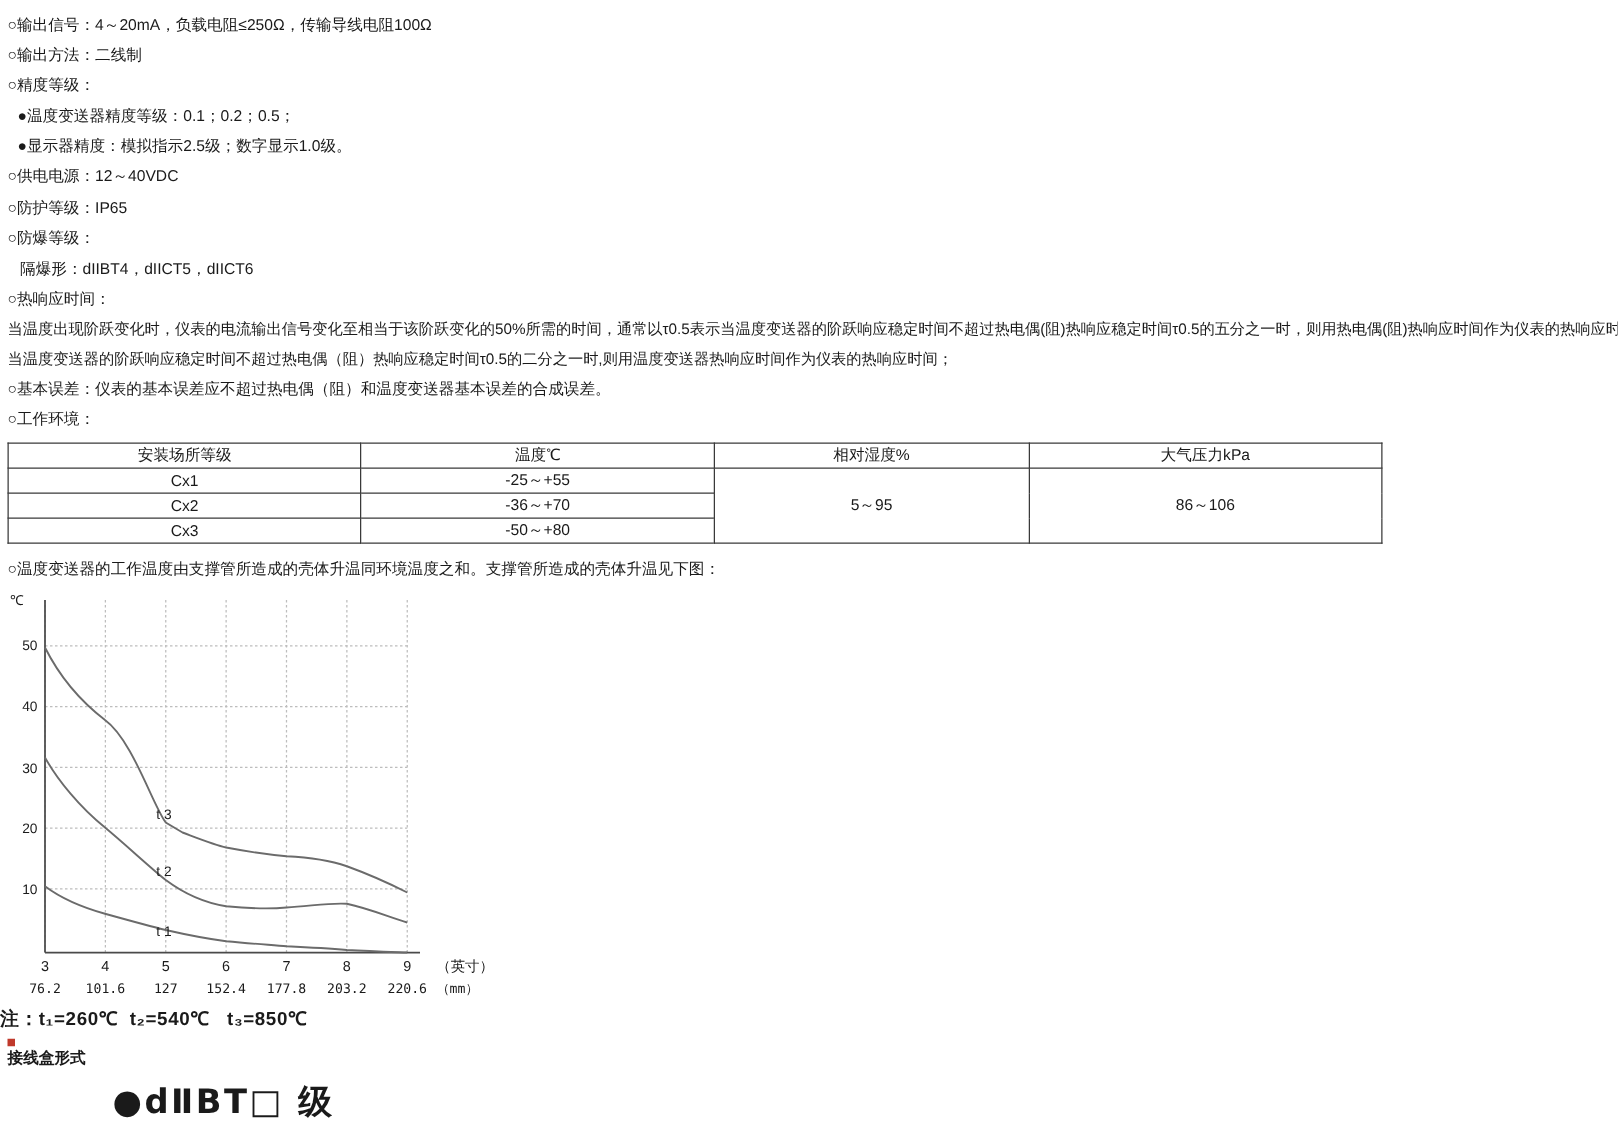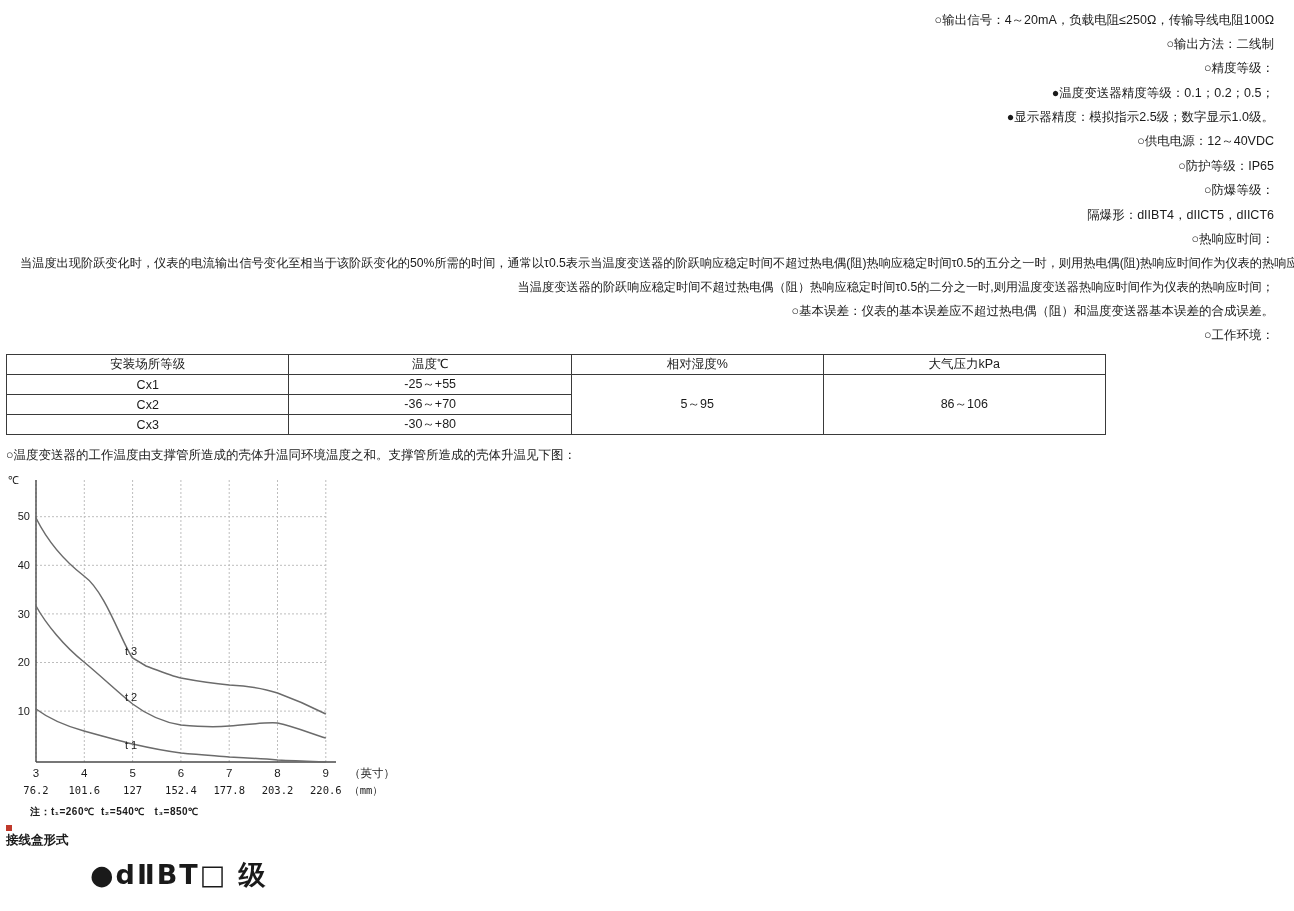--- a/index.html
+++ b/index.html
@@ -9,21 +9,21 @@
     height: 911px;
     background: #ffffff;
     font-family: "Liberation Sans", sans-serif;
     color: #1a1a1a;
     font-size: 12.5px;
     position: relative;
     overflow: hidden;
   }
   .page { position: relative; width: 1294px; height: 911px; padding: 8px 0 0 0; }
 
-  .spec-list { padding: 0 20px; text-align: right; }
+  .spec-list { padding: 0 6px; }
   .line {
     line-height: 1.55;
     padding: 2.5px 0;
     white-space: nowrap;
     font-size: 12.5px;
   }
   .line.indent1 { padding-left: 8px; }
   .line.indent2 { padding-left: 10px; }
   .line.wide { font-size: 12.2px; }
 
@@ -57,23 +57,22 @@
     width: 420px;
     height: 330px;
   }
   .chart-unit {
     position: absolute;
     left: 2px; top: 0px;
     font-size: 11px;
   }
   .chart-svg { position: absolute; left: 0; top: 0; }
   .note-line {
-    margin-left: 30px;
     margin-top: 2px;
-    font-size: 10px;
+    font-size: 15px;
     font-weight: bold;
     letter-spacing: 0.5px;
   }
 
   .red-mark {
     width: 6px; height: 6px;
     background: #c0392b;
     margin: 6px 0 0 6px;
   }
   .jxh-title {
@@ -124,21 +123,21 @@
       <td>-25～+55</td>
       <td rowspan="3">5～95</td>
       <td rowspan="3">86～106</td>
     </tr>
     <tr>
       <td>Cx2</td>
       <td>-36～+70</td>
     </tr>
     <tr>
       <td>Cx3</td>
-      <td>-30～+80</td>
+      <td>-50～+80</td>
     </tr>
   </tbody>
     </table>
 
   <div class="after-table line">○温度变送器的工作温度由支撑管所造成的壳体升温同环境温度之和。支撑管所造成的壳体升温见下图：</div>
 
   <div class="chart-wrap">
     <div class="chart-unit">℃</div>
     <svg class="chart-svg" width="420" height="330" viewBox="0 0 420 330">
 

